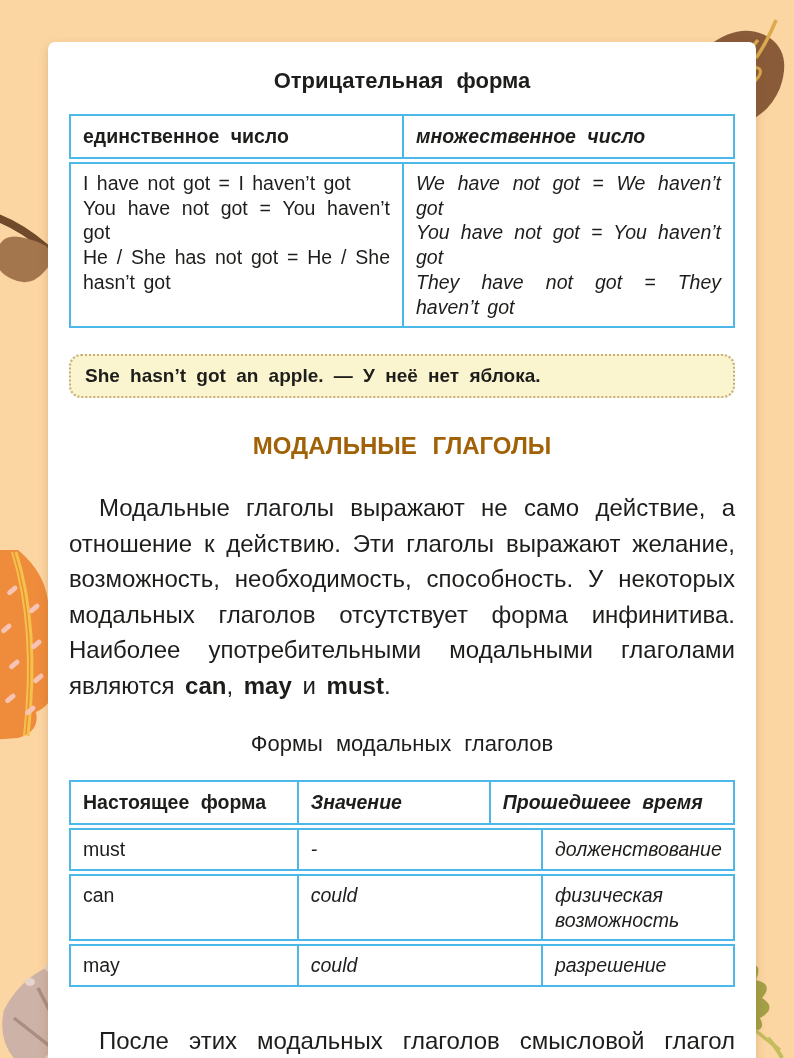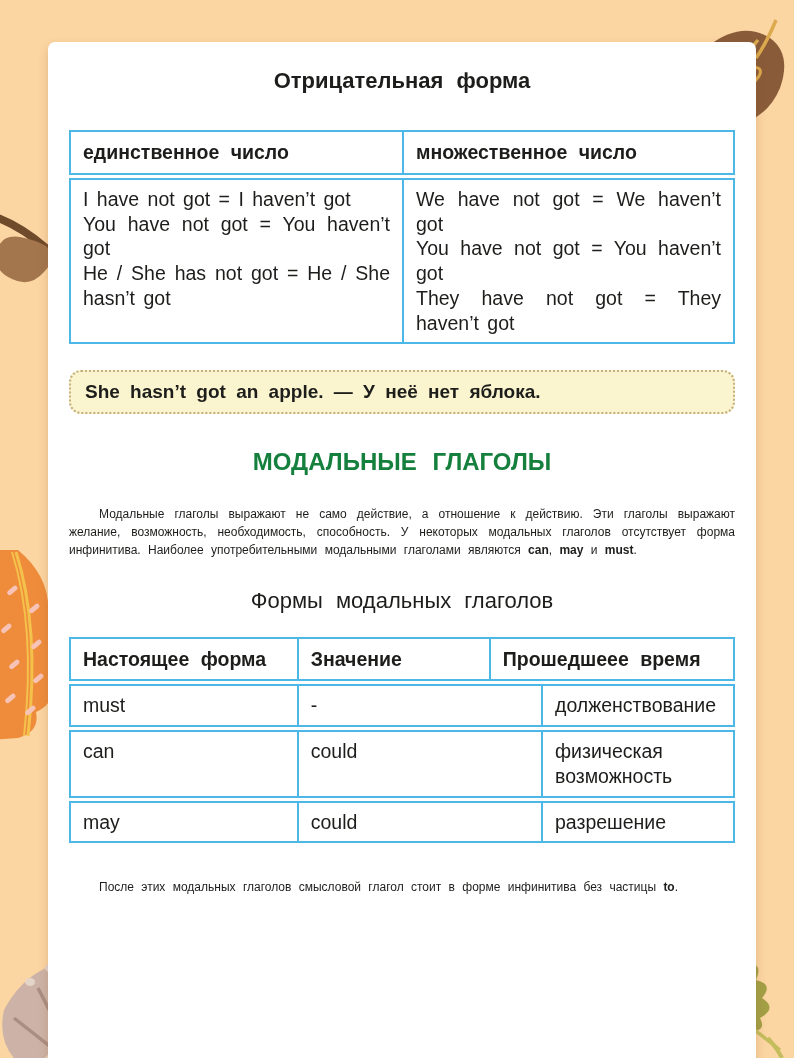--- a/index.html
+++ b/index.html
@@ -23,53 +23,53 @@
     padding: 0 21px;
   }
   .page-title {
     margin: 26px 0 0 0;
     text-align: center;
     font-size: 22px;
     font-weight: bold;
     word-spacing: 7px;
   }
   .tbl { display: flex; flex-direction: column; gap: 3px; }
-  .tbl-negative { margin-top: 36px; }
+  .tbl-negative { margin-top: 20px; }
   .trow { display: flex; border: 2px solid #4cb8e8; background: #fff; }
   .tcell {
     box-sizing: border-box;
     padding: 7px 12px;
     font-size: 19.5px;
     line-height: 1.27;
   }
-  .tcell + .tcell { border-left: 2px solid #4cb8e8; }
+  .tcell + .tcell { border-left: 2px solid #4cb8e8; font-style: italic; }
   .thead .tcell { font-weight: bold; padding-top: 8px; padding-bottom: 8px; word-spacing: 6px; }
   .tbl-negative .tcell { width: 50%; }
   .jline { text-align: justify; word-spacing: 3px; }
   .example-box {
     margin: 26px 0 11px 0;
     border: 2px dotted #c6ae7f;
     background: #fbf5cf;
     border-radius: 12px;
     padding: 9px 14px;
     font-size: 19px;
     font-weight: bold;
     word-spacing: 5px;
   }
   .section-heading {
     margin: 34px 0 0 0;
     text-align: center;
     font-size: 24px;
     font-weight: bold;
-    color: #15803d;
+    color: #a16207;
     word-spacing: 9px;
   }
   .para {
     margin: 30px 0 0 0;
-    font-size: 12px;
+    font-size: 24px;
     line-height: 1.48;
     text-align: justify;
     text-indent: 30px;
     word-spacing: 4px;
   }
   .sub-heading {
     margin: 28px 0 0 0;
     text-align: center;
     font-size: 22px;
     font-weight: normal;

